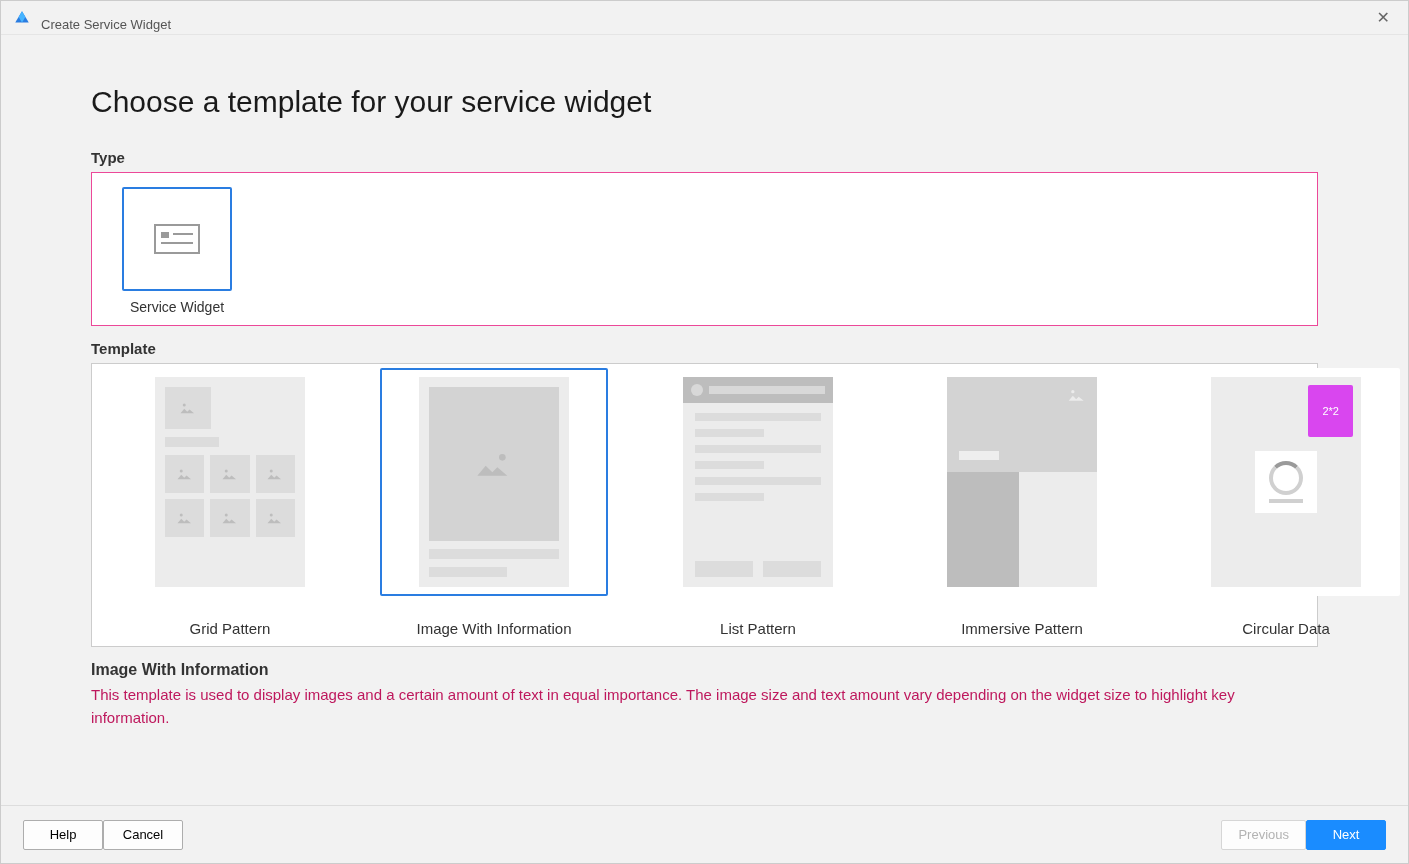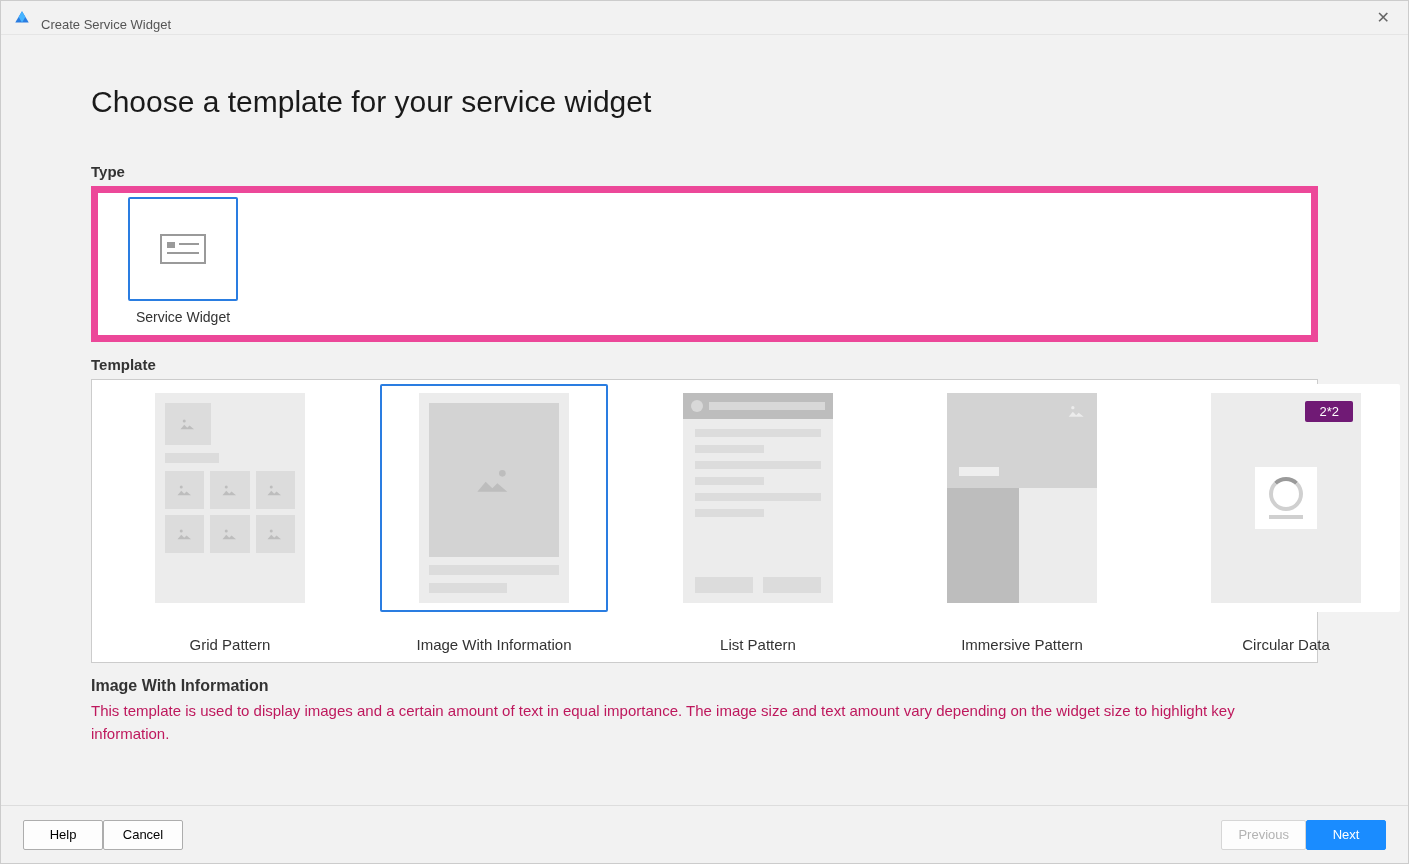--- a/index.html
+++ b/index.html
@@ -25,27 +25,27 @@
   width: 18px; height: 18px; margin-right: 10px;
 }
 .titlebar .title { font-size: 13px; color: #555; flex: 1; margin-top: 13px; }
 .titlebar .close { font-size: 16px; color: #666; cursor: pointer; padding: 0 6px; }
 
 .content {
   flex: 1;
   padding: 50px 90px 20px 90px;
   overflow: hidden;
 }
-h1 { font-size: 30px; font-weight: 400; color: #1a1a1a; margin-bottom: 44px; }
+h1 { font-size: 30px; font-weight: 400; color: #1a1a1a; margin-bottom: 30px; }
 .section-label { font-size: 15px; font-weight: 600; margin-bottom: 6px; }
 
 .type-box {
   background: #fff;
-  border: 7px solid #ec4899;
-  padding: 4px 20px 10px 20px;
+  border: 1px solid #ec4899;
+  padding: 14px 20px 10px 20px;
   margin-bottom: 14px;
 }
 .type-card {
   display: flex;
   flex-direction: column;
   align-items: center;
   width: 130px;
 }
 .type-thumb {
   width: 110px; height: 104px;
@@ -110,21 +110,21 @@
 .prev-list .hdr{height:26px;background:#bdbdbd;display:flex;align-items:center;gap:6px;padding:0 8px;}
 .prev-list .hdr .c{width:12px;height:12px;border-radius:50%;background:#d8d8d8;}
 .prev-list .hdr .t{height:8px;flex:1;background:#d8d8d8;}
 .prev-list .body{flex:1;padding:10px 12px;display:flex;flex-direction:column;gap:8px;}
 .prev-list .ln{height:8px;background:#dcdcdc;}
 .prev-list .ln.s{width:55%;}
 .prev-list .ft{display:flex;gap:10px;padding:0 12px 10px;}
 .prev-list .ft div{flex:1;height:16px;background:#dcdcdc;}
 
 .prev-circular{width:150px;height:210px;background:#ececec;position:relative;display:flex;align-items:center;justify-content:center;}
-.prev-circular .badge{position:absolute;top:8px;right:8px;background:#701a75;color:#fff;font-size:13px;padding:3px 14px;border-radius:2px;}
+.prev-circular .badge{position:absolute;top:8px;right:8px;background:#d946ef;color:#fff;font-size:11px;padding:20px 14px;border-radius:2px;}
 .prev-circular .chip{width:62px;height:62px;background:#fff;display:flex;align-items:center;justify-content:center;flex-direction:column;}
 .prev-circular .ring{width:34px;height:34px;border:4px solid #d0d0d0;border-top-color:#9a9a9a;border-radius:50%;}
 .prev-circular .und{width:34px;height:4px;background:#d0d0d0;margin-top:4px;}
 
 .desc { margin-top: 14px; }
 .desc-title { font-size:16px; font-weight:600; margin-bottom:4px;}
 .desc-text { font-size:15px; color:#be185d; line-height:1.55; max-width: 1200px;}
 
 .footer {
   height: 58px;

